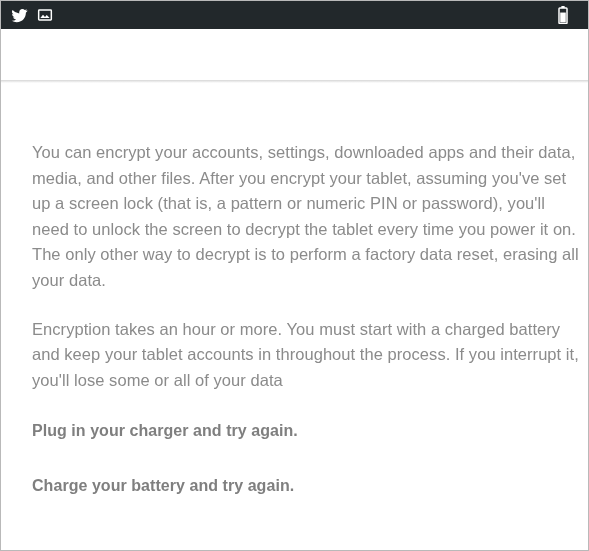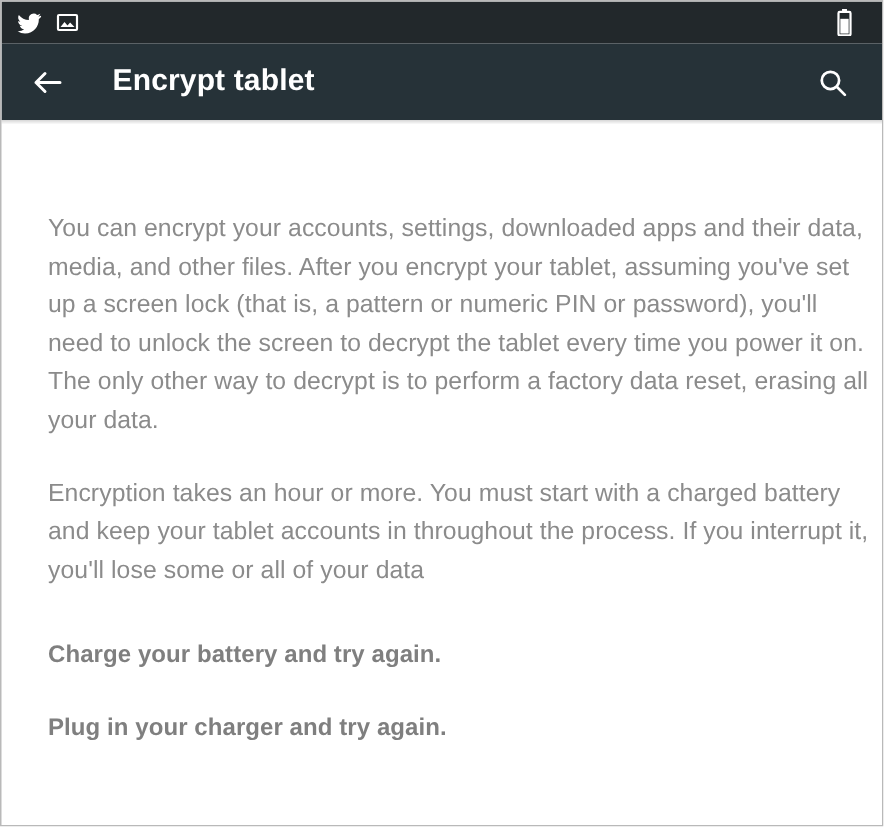--- a/index.html
+++ b/index.html
@@ -164,36 +164,22 @@
         <svg width="10" height="18" viewBox="0 0 12 22" aria-hidden="true">
           <rect x="4" y="0" width="4" height="2.4" fill="#ffffff"></rect>
           <rect x="1.1" y="2.4" width="9.8" height="19" rx="1" fill="none" stroke="#ffffff" stroke-width="1.8"></rect>
           <rect x="2.6" y="8" width="6.8" height="12" fill="#ffffff"></rect>
         </svg>
       </span>
       <span class="status-time">7:29</span>
     </div>
   </div>
 
-  <div class="action-bar">
-    <div class="ab-back">
-      <svg width="24" height="24" viewBox="0 0 24 24" aria-hidden="true">
-        <path fill="none" stroke="#ffffff" stroke-width="2" stroke-linecap="round" stroke-linejoin="round" d="M20 12H4M10 6l-6 6 6 6"></path>
-      </svg>
-    </div>
-    <div class="ab-title">Encrypt tablet</div>
-    <div class="ab-search">
-      <svg width="22" height="22" viewBox="0 0 24 24" aria-hidden="true">
-        <circle cx="10.5" cy="10.5" r="6.3" fill="none" stroke="#ffffff" stroke-width="2"></circle>
-        <path stroke="#ffffff" stroke-width="2" stroke-linecap="round" d="M15.3 15.3L21 21"></path>
-      </svg>
-    </div>
-  </div>
   <div class="divider-shadow"></div>
 
   <div class="content">
     <p class="para">You can encrypt your accounts, settings, downloaded apps and their data, media, and other files. After you encrypt your tablet, assuming you've set up a screen lock (that is, a pattern or numeric PIN or password), you'll need to unlock the screen to decrypt the tablet every time you power it on. The only other way to decrypt is to perform a factory data reset, erasing all your data.</p>
     <p class="para">Encryption takes an hour or more. You must start with a charged battery and keep your tablet accounts in throughout the process. If you interrupt it, you'll lose some or all of your data</p>
+    <p class="bold-line second">Plug in your charger and try again.</p>
     <p class="bold-line first">Charge your battery and try again.</p>
-    <p class="bold-line second">Plug in your charger and try again.</p>
   </div>
 
 </div>
 
 </body></html>

